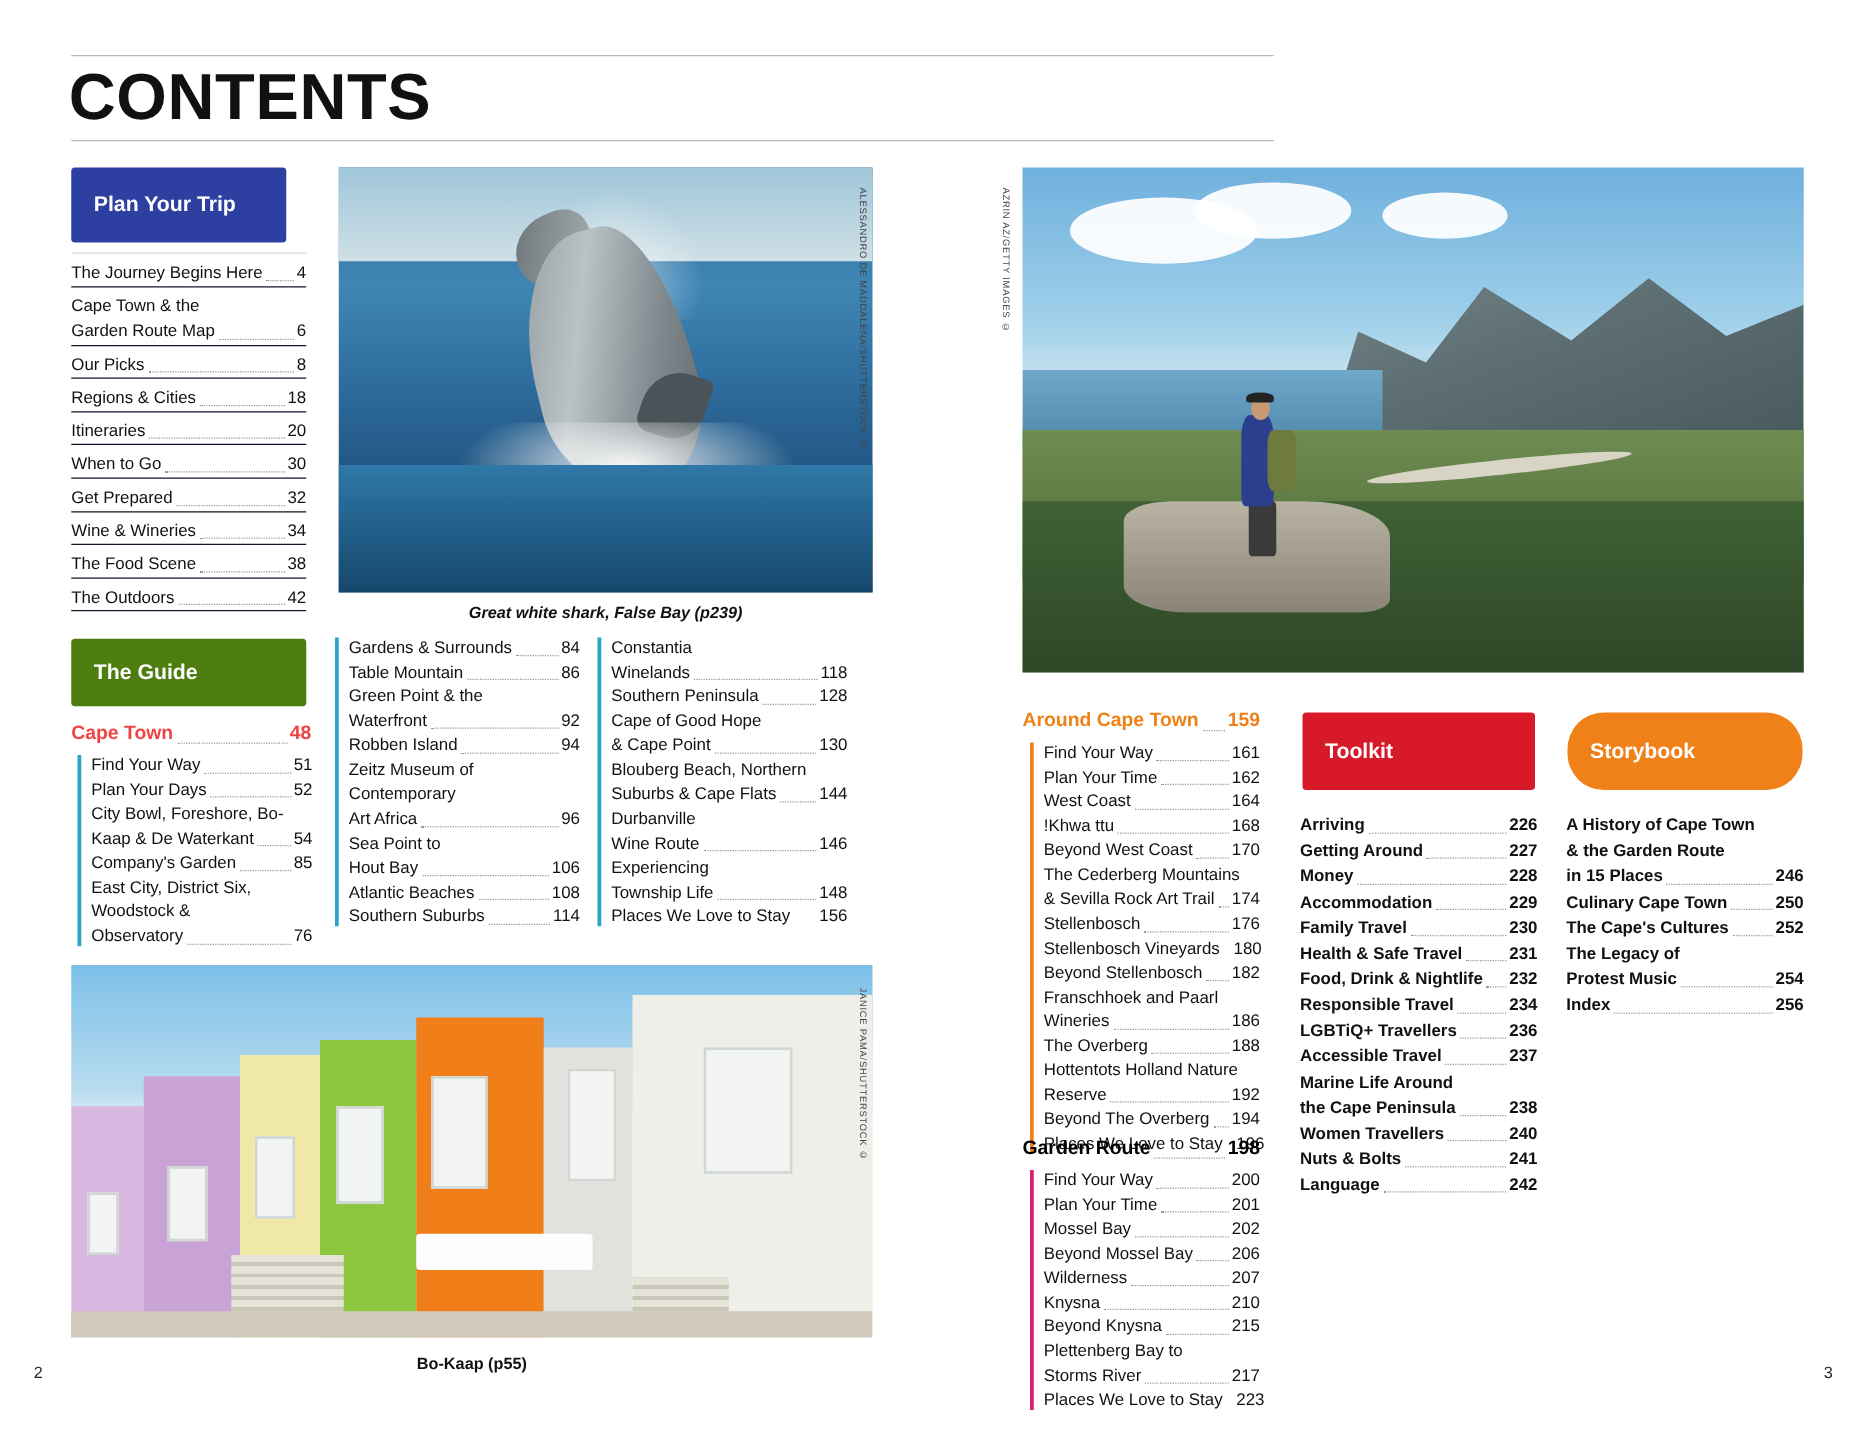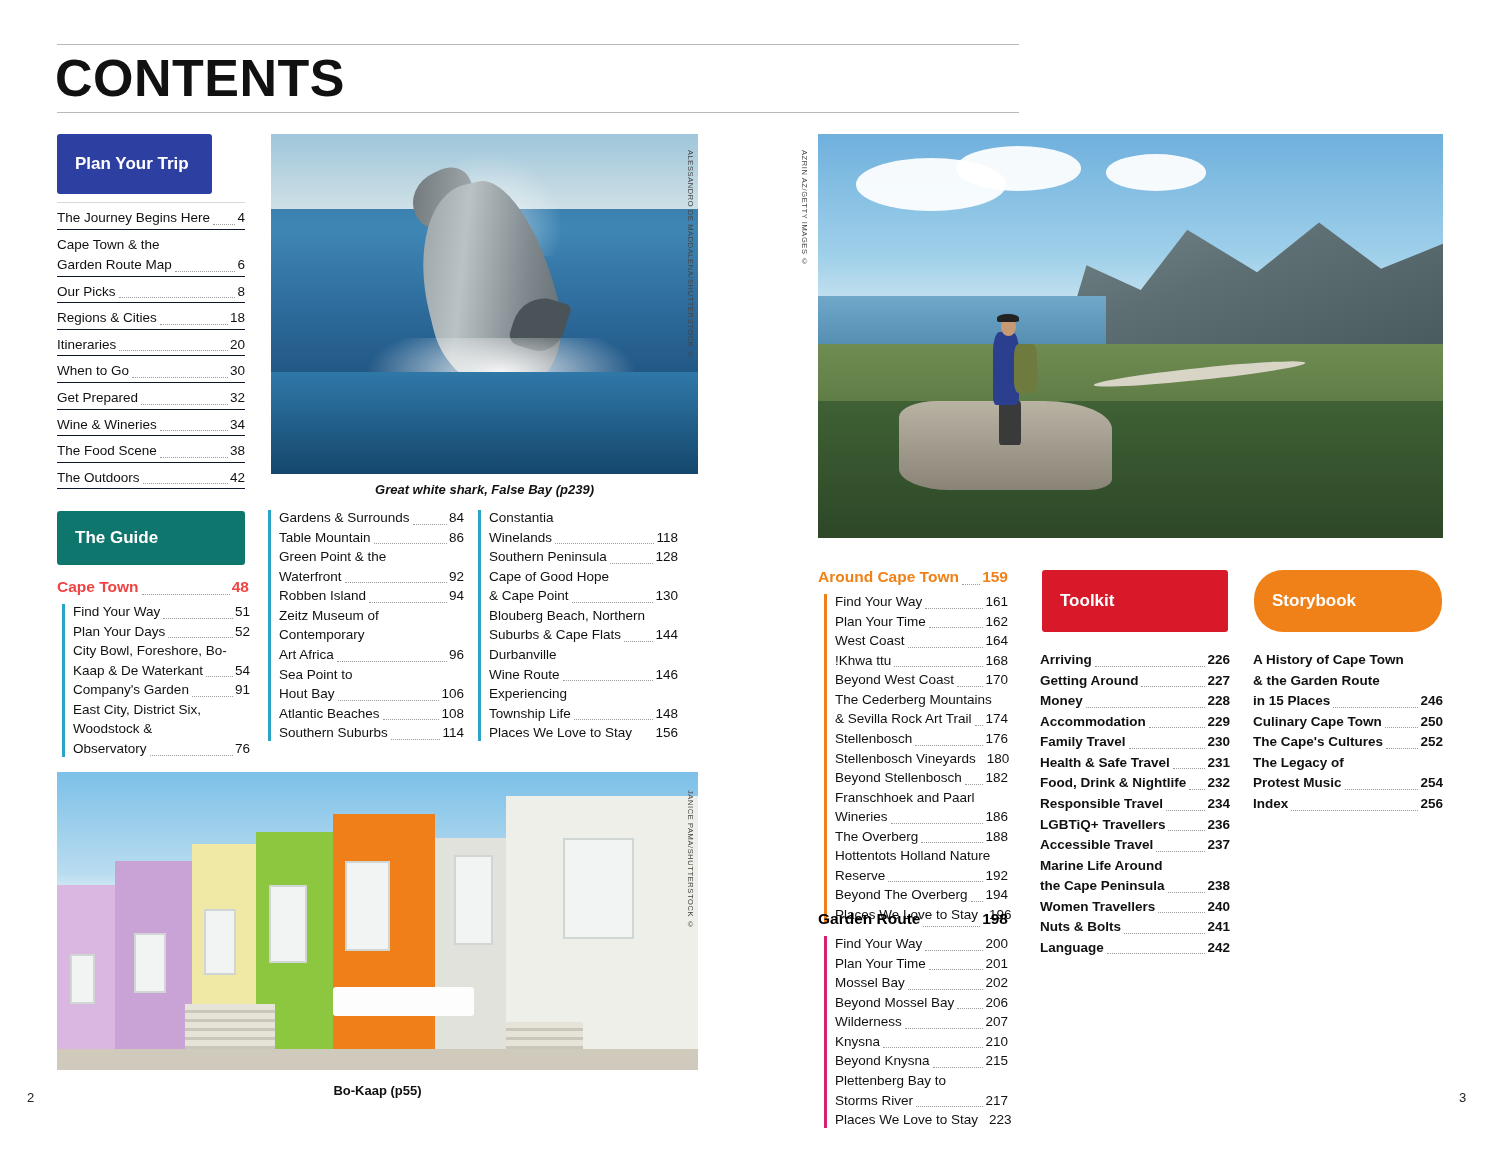--- a/index.html
+++ b/index.html
@@ -26,21 +26,21 @@
     position:absolute; left:57px; top:112px; width:962px; height:1px; background:#b9b9b9;
   }
 
   
   .chip {
     position:absolute; color:#fff; font-weight:bold;
     display:flex; align-items:center; padding-left:18px;
     border-radius:3px; font-size:17px;
   }
   .chip.blue   { background:#2d3fa0; }
-  .chip.green  { background:#0f766e; }
+  .chip.green  { background:#4d7c0f; }
   .chip.red    { background:#d8192a; }
   .chip.orange { background:#ef8118; }
 
   
   .toc { position:absolute; font-size:13.5px; color:#111; }
   .toc .row {
     display:flex; align-items:flex-end; line-height:1.45; margin-bottom:1px;
   }
   .toc .row .lbl { white-space:nowrap; }
   .toc .row .dots {
@@ -175,21 +175,21 @@
 </style>
 </head>
 <body>
 
 <div class="page">
 
   <div class="rule-top"></div>
   <div class="contents-title">CONTENTS</div>
   <div class="rule-under"></div>
 
-  <div class="chip blue" style="left:57px; top:134px; width:155px; height:60px;">
+  <div class="chip blue" style="left:57px; top:134px; width:172px; height:60px;">
     <span>Plan Your Trip</span>
   </div>
 
   <div class="toc plan-list" id="plan-list" style="left:57px; top:202px; width:188px;">
       <div class="item">
         <div class="row">
           <span class="lbl">The Journey Begins Here</span>
           <span class="dots"></span>
           <span class="pg">4</span>
         </div>
@@ -309,21 +309,21 @@
           <div class="row">
             <span class="lbl">Kaap &amp; De Waterkant</span>
             <span class="dots"></span>
             <span class="pg">54</span>
           </div>
         </div>
         <div>
           <div class="row">
             <span class="lbl">Company's Garden</span>
             <span class="dots"></span>
-            <span class="pg">91</span>
+            <span class="pg">85</span>
           </div>
         </div>
         <div>
           <div class="row">
             <span class="lbl">East City, District Six,</span>
           </div>
           <div class="row">
             <span class="lbl">Woodstock &amp;</span>
           </div>
           <div class="row">

